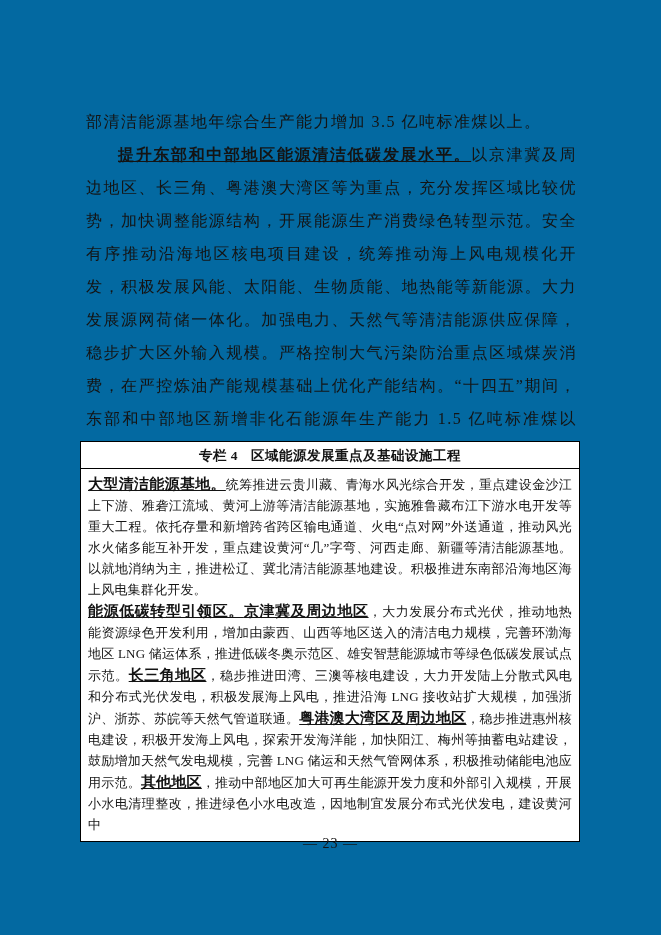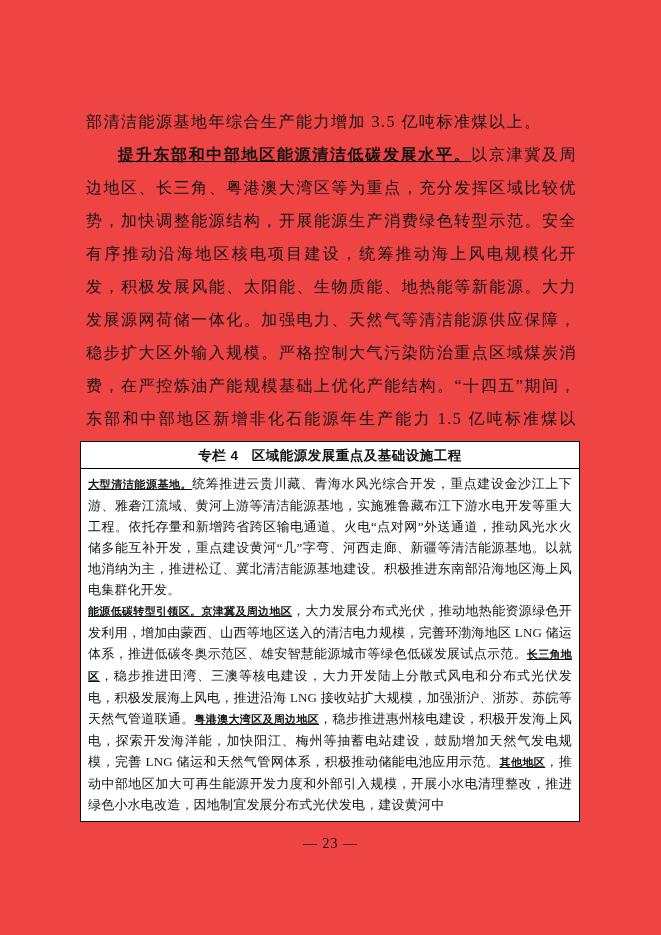--- a/index.html
+++ b/index.html
@@ -4,21 +4,21 @@
 <style>
   html, body {
     margin: 0;
     padding: 0;
     background: #ffffff;
   }
   .page {
     position: relative;
     width: 661px;
     height: 935px;
-    background: #ef4444;
+    background: #0369a1;
     overflow: hidden;
     font-family: "Liberation Serif", "DejaVu Serif", serif;
     color: #141414;
   }
   
   .main-text {
     position: absolute;
     left: 86px;
     right: 84px;
     top: 105px;
@@ -44,38 +44,38 @@
     box-sizing: border-box;
     background: #ffffff;
   }
   .box-header {
     text-align: center;
     font-weight: bold;
     font-size: 13.5px;
     line-height: 17px;
     padding: 5px 0 4px 0;
     border-bottom: 1.5px solid #000000;
-    font-family: Liberation Sans, sans-serif;
+    font-family: Liberation Serif, serif;
     letter-spacing: 0.5px;
   }
   .box-header .label { margin-right: 13px; }
   .box-body {
     padding: 4px 7px 6px 7px;
   }
   .box-body p {
     margin: 0;
     font-size: 13px;
     line-height: 21px;
     letter-spacing: 0.2px;
     text-align: justify;
     text-justify: inter-ideograph;
   }
   .box-body .seg-b {
     font-family: "Liberation Sans", "DejaVu Sans", sans-serif;
-    font-size: 11px;
+    font-size: 15px;
   }
 
   
   .page-number {
     position: absolute;
     left: 0;
     right: 0;
     top: 836px;
     text-align: center;
     font-size: 14px;

